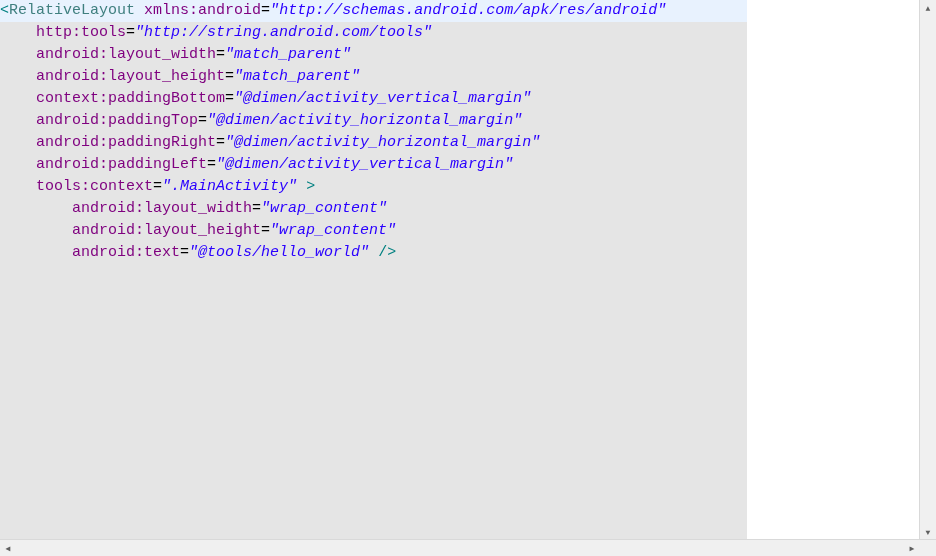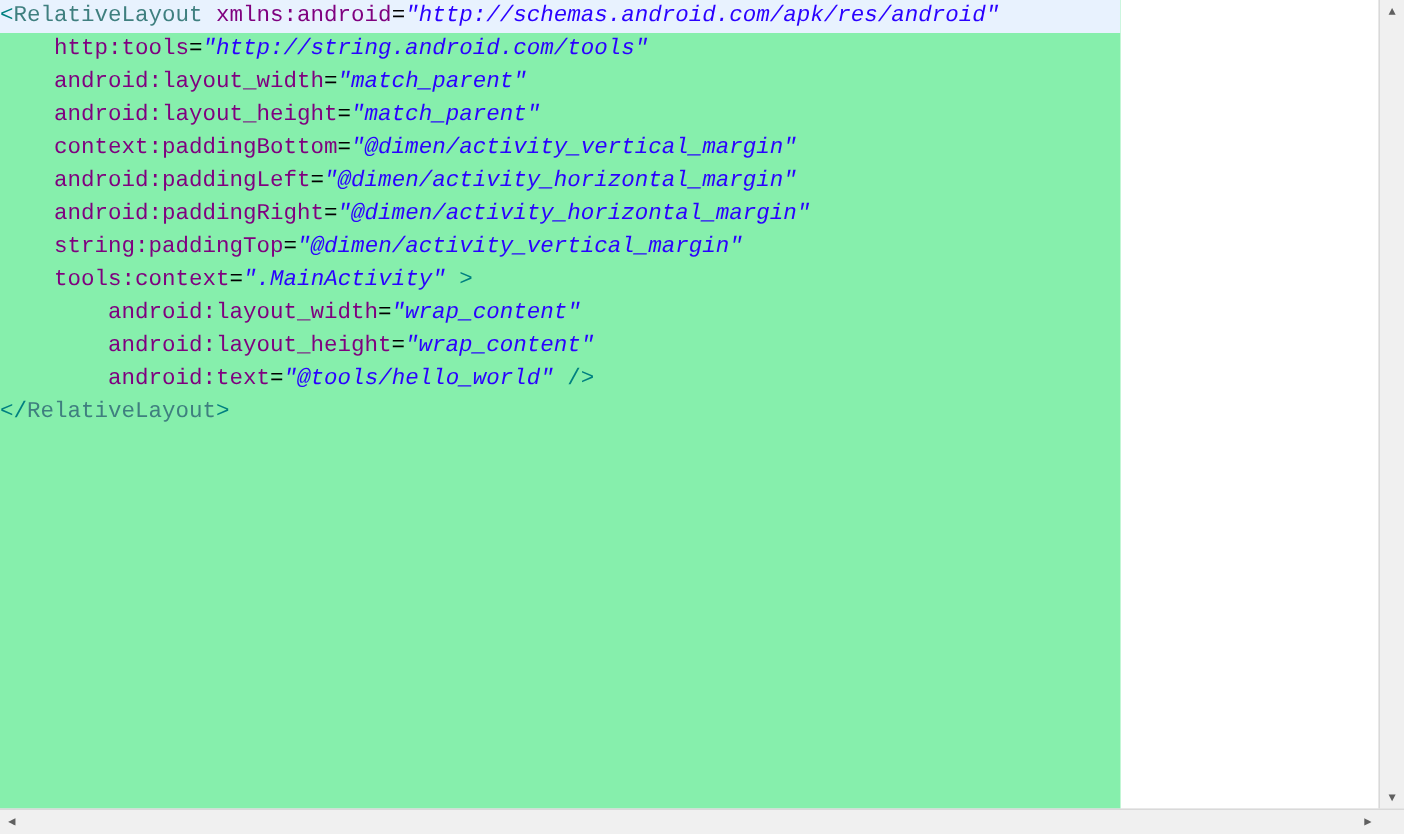--- a/index.html
+++ b/index.html
@@ -1,16 +1,16 @@
 <!DOCTYPE html>
 <html><head>
 <meta charset="utf-8">
 <style>
   html,body{margin:0;padding:0;width:936px;height:556px;overflow:hidden;font-family:Consolas,'Courier New',monospace;font-size:15px;background:#fff}
-  .editor{position:relative;width:747px;height:540px;overflow:auto;background:#86efac}
+  .editor{position:relative;width:747px;height:540px;overflow:auto;background:#e5e5e5}
   .line{white-space:pre;line-height:22px;padding:0}
   .hl{background:#e8f2fe}
   .tag{color:#3f7f7f}
   .attr{color:#7f007f}
   .val{color:#2a00ff;font-style:italic}
   .punct{color:#008080}
   .scrollbar-v{position:absolute;right:0;top:0;width:16px;height:540px;background:#f0f0f0;border-left:1px solid #d9d9d9}
   .scrollbar-v .up,.scrollbar-v .down{width:16px;height:16px;display:flex;align-items:center;justify-content:center;color:#606060;font-size:8px}
   .scrollbar-v .down{position:absolute;bottom:0;left:0}
   .scrollbar-h{position:absolute;left:0;bottom:0;width:936px;height:16px;background:#f0f0f0;border-top:1px solid #d9d9d9}
@@ -26,40 +26,39 @@
   <div class="line hl"><span class="punct">&lt;</span><span class="tag">RelativeLayout</span><span> </span><span class="attr">xmlns:android</span><span>=</span><span class="val"><span>"</span><span>http://schemas.android.com/apk/res/android</span><span>"</span></span></div>
 
   <div class="line"><span>    </span><span class="attr">http:tools</span><span>=</span><span class="val"><span>"</span><span>http://string.android.com/tools</span><span>"</span></span></div>
 
   <div class="line"><span>    </span><span class="attr">android:layout_width</span><span>=</span><span class="val"><span>"</span><span>match_parent</span><span>"</span></span></div>
 
   <div class="line"><span>    </span><span class="attr">android:layout_height</span><span>=</span><span class="val"><span>"</span><span>match_parent</span><span>"</span></span></div>
 
   <div class="line"><span>    </span><span class="attr">context:paddingBottom</span><span>=</span><span class="val"><span>"</span><span>@dimen/activity_vertical_margin</span><span>"</span></span></div>
 
-  <div class="line"><span>    </span><span class="attr">android:paddingLeft</span><span>=</span><span class="val"><span>"</span><span>@dimen/activity_horizontal_margin</span><span>"</span></span></div>
+  <div class="line"><span>    </span><span class="attr">android:paddingTop</span><span>=</span><span class="val"><span>"</span><span>@dimen/activity_horizontal_margin</span><span>"</span></span></div>
 
   <div class="line"><span>    </span><span class="attr">android:paddingRight</span><span>=</span><span class="val"><span>"</span><span>@dimen/activity_horizontal_margin</span><span>"</span></span></div>
 
-  <div class="line"><span>    </span><span class="attr">string:paddingTop</span><span>=</span><span class="val"><span>"</span><span>@dimen/activity_vertical_margin</span><span>"</span></span></div>
+  <div class="line"><span>    </span><span class="attr">android:paddingLeft</span><span>=</span><span class="val"><span>"</span><span>@dimen/activity_vertical_margin</span><span>"</span></span></div>
 
   <div class="line"><span>    </span><span class="attr">tools:context</span><span>=</span><span class="val"><span>"</span><span>.MainActivity</span><span>"</span></span><span> </span><span class="punct">&gt;</span></div>
 
   <div class="line"><span></span></div>
 
 
   <div class="line"><span>        </span><span class="attr">android:layout_width</span><span>=</span><span class="val"><span>"</span><span>wrap_content</span><span>"</span></span></div>
 
   <div class="line"><span>        </span><span class="attr">android:layout_height</span><span>=</span><span class="val"><span>"</span><span>wrap_content</span><span>"</span></span></div>
 
   <div class="line"><span>        </span><span class="attr">android:text</span><span>=</span><span class="val"><span>"</span><span>@tools/hello_world</span><span>"</span></span><span> </span><span class="punct">/&gt;</span></div>
 
   <div class="line"><span></span></div>
 
-  <div class="line"><span class="punct">&lt;/</span><span class="tag">RelativeLayout</span><span class="punct">&gt;</span></div>
 </div>
 
 <div class="scrollbar-v">
   <div class="up">▲</div>
   <div class="down">▼</div>
 </div>
 <div class="scrollbar-h">
   <div class="left">◀</div>
   <div class="right">▶</div>
 </div>

